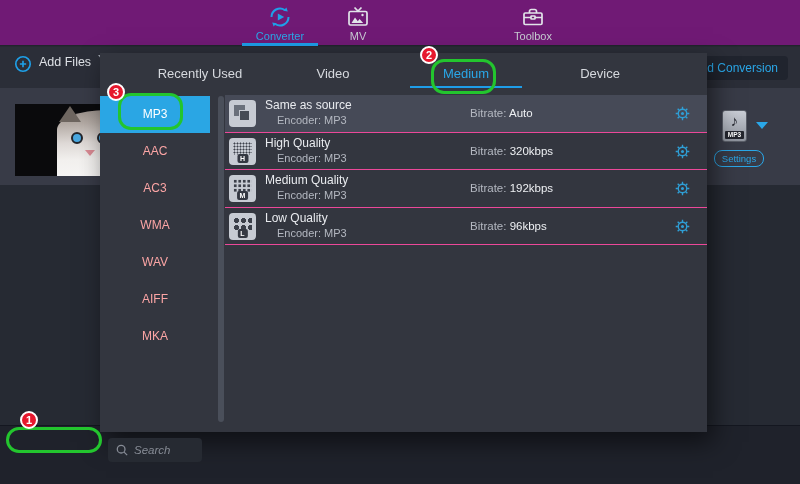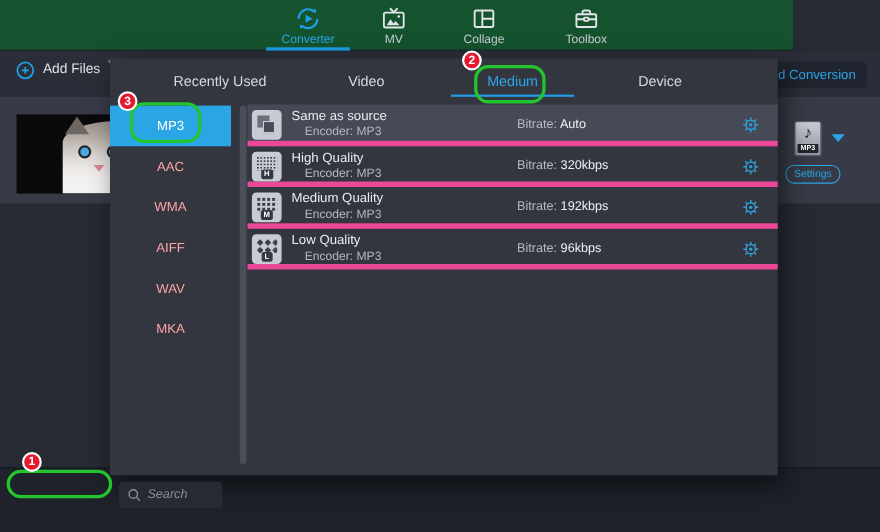--- a/index.html
+++ b/index.html
@@ -1,21 +1,21 @@
 <!DOCTYPE html>
 <html><head>
 <meta charset="utf-8">
 <style>
   * { margin:0; padding:0; box-sizing:border-box; }
   html,body { background:#14161c; }
   body { font-family:"Liberation Sans", sans-serif; }
   .app { position:relative; width:800px; height:484px; background:#262a33; overflow:hidden; }
 
   
-  .topnav { position:absolute; left:0; top:0; width:721px; height:46px; background:#14532d; border-bottom:1px solid #21242d; }
+  .topnav { position:absolute; left:0; top:0; width:800px; height:46px; background:#701a75; border-bottom:1px solid #21242d; }
   .nav-item { position:absolute; top:0; width:76px; height:46px; text-align:center; cursor:pointer; }
   .nav-item svg { display:block; margin:5px auto 0; }
   .nav-label { display:block; font-size:11px; color:#c6cad1; margin-top:1px; }
   .nav-item.active .nav-label { color:#2aa7e8; }
   .nav-underline { position:absolute; left:0; bottom:0; width:76px; height:3px; background:#1e9de8; }
 
   
   .toolbar { position:absolute; left:0; top:47px; width:800px; height:41px; background:#2b2e38; }
   .add-files { position:absolute; left:14px; top:8px; height:26px; display:flex; gap:7px; cursor:pointer; }
   .add-files-label { font-size:12.5px; color:#dde0e5; }
@@ -50,21 +50,21 @@
 
   .side { position:absolute; left:0; top:43px; width:110px; bottom:0; }
   .side-item { height:37px; line-height:37px; text-align:center; font-size:12px; color:#fca5a5; cursor:pointer; }
   .side-item.selected { background:#2aa6e4; color:#fff; }
   .side-search { position:absolute; left:8px; top:342px; width:94px; height:24px; background:#262a32; border-radius:4px; display:flex; align-items:center; padding:0 8px; gap:6px; }
   .side-search input { flex:1; min-width:0; background:transparent; border:0; outline:none; color:#b6bac2; font-size:11.5px; font-family:inherit;font-style:italic; }
   .side-search input::placeholder { color:#878c96; }
   .scrollbar { position:absolute; left:118px; top:43px; width:6px; bottom:10px; background:#4a4f5a; border-radius:3px; cursor:pointer; }
 
   .plist { position:absolute; left:125px; right:0; top:42px; bottom:0; }
-  .prow { position:relative; height:37.5px; border-bottom:5px solid #ec4899; cursor:pointer; }
+  .prow { position:relative; height:37.5px; border-bottom:1px solid #ec4899; cursor:pointer; }
   .prow.sel { background:#464a57; }
   .pic { position:absolute; left:4px; top:5px; width:27px; height:27px; border-radius:4px; background:#c7cbd3; }
   .dots { position:absolute; left:4px; right:4px; top:4px; bottom:10px;
           background-image:radial-gradient(circle,#3c404a 0.9px,transparent 1.1px); background-size:3px 3px; }
   .dots.m { background-image:radial-gradient(circle,#3c404a 1.3px,transparent 1.5px); background-size:4.5px 4.5px; }
   .dots.l { background-image:radial-gradient(circle,#3c404a 2.3px,transparent 2.5px); background-size:7px 7px; }
   .tag { position:absolute; bottom:2px; left:50%; transform:translateX(-50%); background:#343842; color:#fff; font-size:7px; font-weight:bold; line-height:9px; padding:0 3px; border-radius:2px; }
   .sq1 { position:absolute; left:5px; top:5px; width:11px; height:11px; background:#6a707b; }
   .sq2 { position:absolute; left:10px; top:10px; width:11px; height:11px; background:#464b55; border:1px solid #c7cbd3; }
   .pname { position:absolute; left:40px; top:3px; font-size:12px; color:#e9ebef; }
@@ -105,27 +105,20 @@
     </div>
     <div class="nav-item" style="left:320px">
       <svg width="24" height="24" viewBox="0 0 24 24">
         <path d="M8.5 2.5 12 6l3.5-3.5" fill="none" stroke="#e1e4e9" stroke-width="1.7"></path>
         <rect x="3" y="6.5" width="18" height="13.5" rx="1.5" fill="none" stroke="#e1e4e9" stroke-width="1.7"></rect>
         <path d="M5.5 18 9 12.5l2.8 3.8 1.8-2.2 3.6 3.9z" fill="#e1e4e9"></path>
         <circle cx="16.5" cy="10" r="1.2" fill="#e1e4e9"></circle>
       </svg>
       <span class="nav-label">MV</span>
     </div>
-    <div class="nav-item" style="left:402px">
-      <svg width="24" height="24" viewBox="0 0 24 24" fill="none" stroke="#e1e4e9" stroke-width="1.7">
-        <rect x="3.5" y="4.5" width="17" height="15" rx="1.5"></rect>
-        <path d="M10.5 4.5v15 M10.5 12h10"></path>
-      </svg>
-      <span class="nav-label">Collage</span>
-    </div>
     <div class="nav-item" style="left:495px">
       <svg width="24" height="24" viewBox="0 0 24 24" fill="none" stroke="#e1e4e9" stroke-width="1.7">
         <path d="M8.5 8V6.2a1.7 1.7 0 0 1 1.7-1.7h3.6a1.7 1.7 0 0 1 1.7 1.7V8"></path>
         <rect x="3" y="8" width="18" height="11.5" rx="1.2"></rect>
         <path d="M3 12.5h7M14 12.5h7"></path>
         <rect x="10" y="11" width="4" height="3" rx="0.5"></rect>
       </svg>
       <span class="nav-label">Toolbox</span>
     </div>
   </div>
@@ -165,23 +158,24 @@
   <div class="panel">
     <div class="tab" style="left:40px">Recently Used</div>
     <div class="tab" style="left:173px">Video</div>
     <div class="tab active" style="left:306px">Medium</div>
     <div class="tab" style="left:440px">Device</div>
     <div class="tab-underline"></div>
 
     <div class="side">
       <div class="side-item selected">MP3</div>
       <div class="side-item">AAC</div>
+      <div class="side-item">AC3</div>
       <div class="side-item">WMA</div>
+      <div class="side-item">WAV</div>
       <div class="side-item">AIFF</div>
-      <div class="side-item">WAV</div>
       <div class="side-item">MKA</div>
       <div class="side-search">
         <svg width="12" height="12" viewBox="0 0 14 14" fill="none" stroke="#878c96" stroke-width="1.5">
           <circle cx="6" cy="6" r="4.5"></circle>
             <path d="M9.5 9.5 13 13"></path>
         </svg>
         <input placeholder="Search" style="">
       </div>
     </div>
     <div class="scrollbar"></div>

